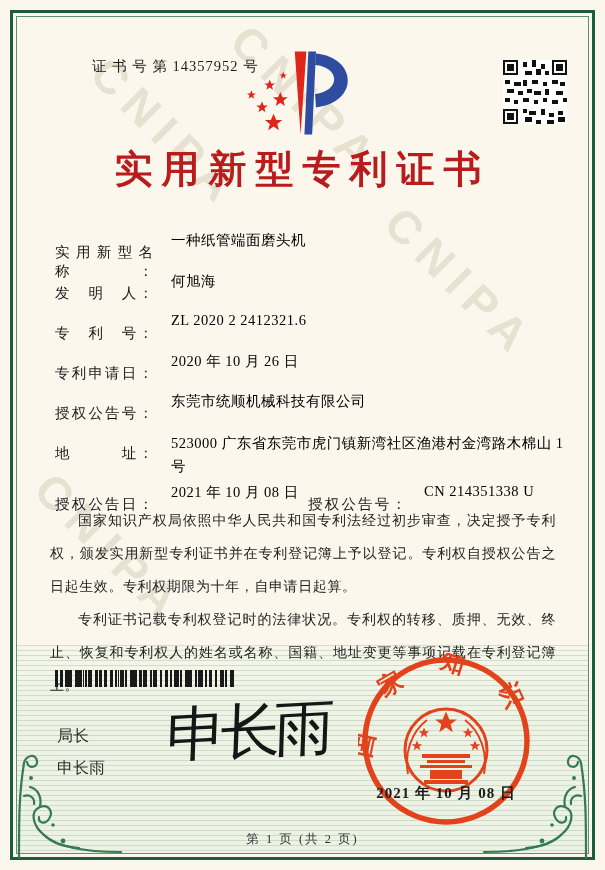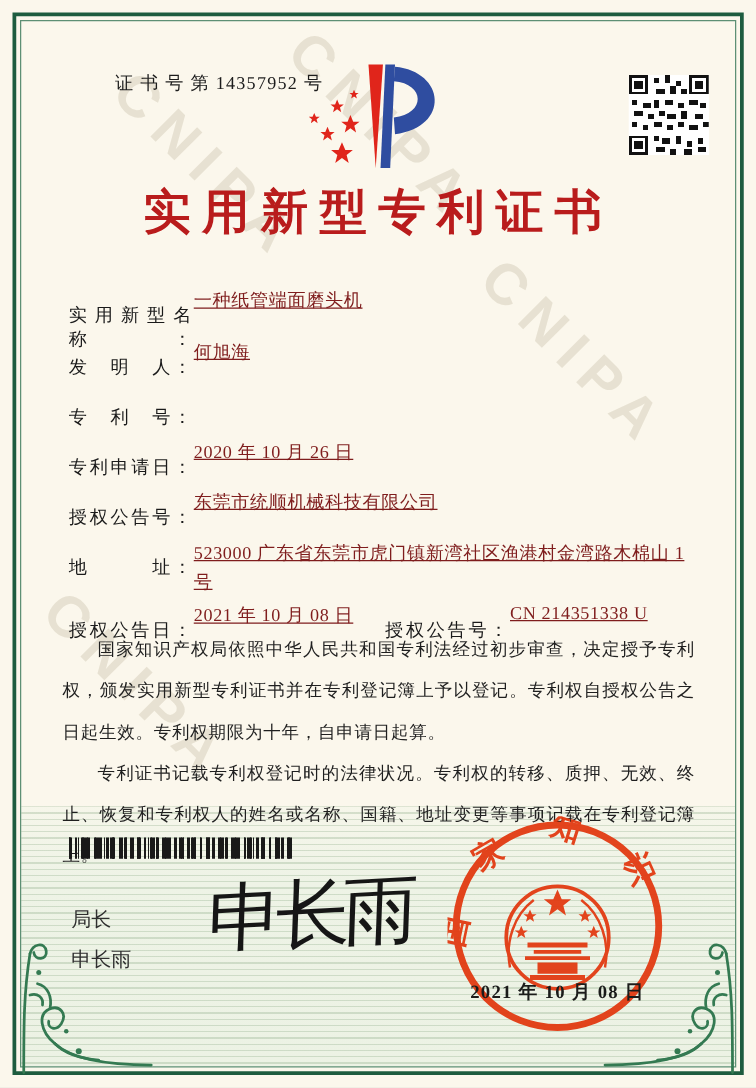--- a/index.html
+++ b/index.html
@@ -34,21 +34,21 @@
   .qr{position:absolute;left:503px;top:60px;width:64px;height:64px;z-index:2;background:#fff;}
   .title{
     position:absolute;left:0;right:0;top:144px;text-align:center;z-index:2;
     font-size:38px;font-weight:700;letter-spacing:9px;color:#b91c1c;
   }
   .frow{position:absolute;left:55px;z-index:2;font-size:14.5px;display:flex;align-items:flex-start;}
   .flabel{
     display:inline-block;width:98px;flex:0 0 98px;color:#1a1a1a;
     text-align:justify;text-align-last:justify;margin-top:12px;-moz-text-align-last:justify;
   }
-  .fvalue{display:inline-block;margin-left:2px;color:#7f1d1d;letter-spacing:0.5px;text-decoration:underline;}
+  .fvalue{display:inline-block;margin-left:18px;color:#000000;letter-spacing:0.5px;}
   .fvalue.wrap{width:398px;line-height:23px;}
   .grant2{position:absolute;left:253px;top:0;display:flex;}
   .paras{
     position:absolute;left:50px;width:506px;top:504px;z-index:2;
     font-size:14px;line-height:33px;text-align:justify;letter-spacing:0.6px;color:#1f1f1f;
   }
   .paras p{margin:0;text-indent:2em;}
   .barcode{
     position:absolute;left:55px;top:670px;width:180px;height:17px;z-index:2;
     background:
@@ -168,20 +168,21 @@
   <div class="frow" style="top:231px;">
     <span class="flabel">实用新型名称：</span>
     <span class="fvalue">一种纸管端面磨头机</span>
   </div>
   <div class="frow" style="top:272px;justify-content:space-between;">
     <span class="flabel">发　明　人：</span>
     <span class="fvalue">何旭海</span>
   </div>
   <div class="frow" style="top:312px;">
     <span class="flabel">专　利　号：</span>
+    <span class="fvalue">ZL 2020 2 2412321.6</span>
   </div>
   <div class="frow" style="top:352px;">
     <span class="flabel">专利申请日：</span>
     <span class="fvalue">2020 年 10 月 26 日</span>
   </div>
   <div class="frow" style="top:392px;">
     <span class="flabel">授权公告号：</span>
     <span class="fvalue">东莞市统顺机械科技有限公司</span>
   </div>
   <div class="frow" style="top:432px;">
@@ -261,14 +262,15 @@
       <path d="M33,87 C21,77 19,63 29,59 C37,56 43,63 38,71 C34,77 27,75 28,69"></path>
       <path d="M33,87 C41,95 54,99 68,100"></path>
       <path d="M29,59 C31,49 27,41 19,39"></path>
       <path d="M13,48 C19,46 24,50 23,56"></path>
       <circle cx="52" cy="93" r="2.4" fill="#347a52" stroke="none"></circle>
       <circle cx="20" cy="30" r="2" fill="#347a52" stroke="none"></circle>
       <circle cx="42" cy="77" r="1.8" fill="#347a52" stroke="none"></circle>
     </svg>
   </div>
 
+  <div class="footer">第 1 页 (共 2 页)</div>
 
 </div>
 
 </body></html>

